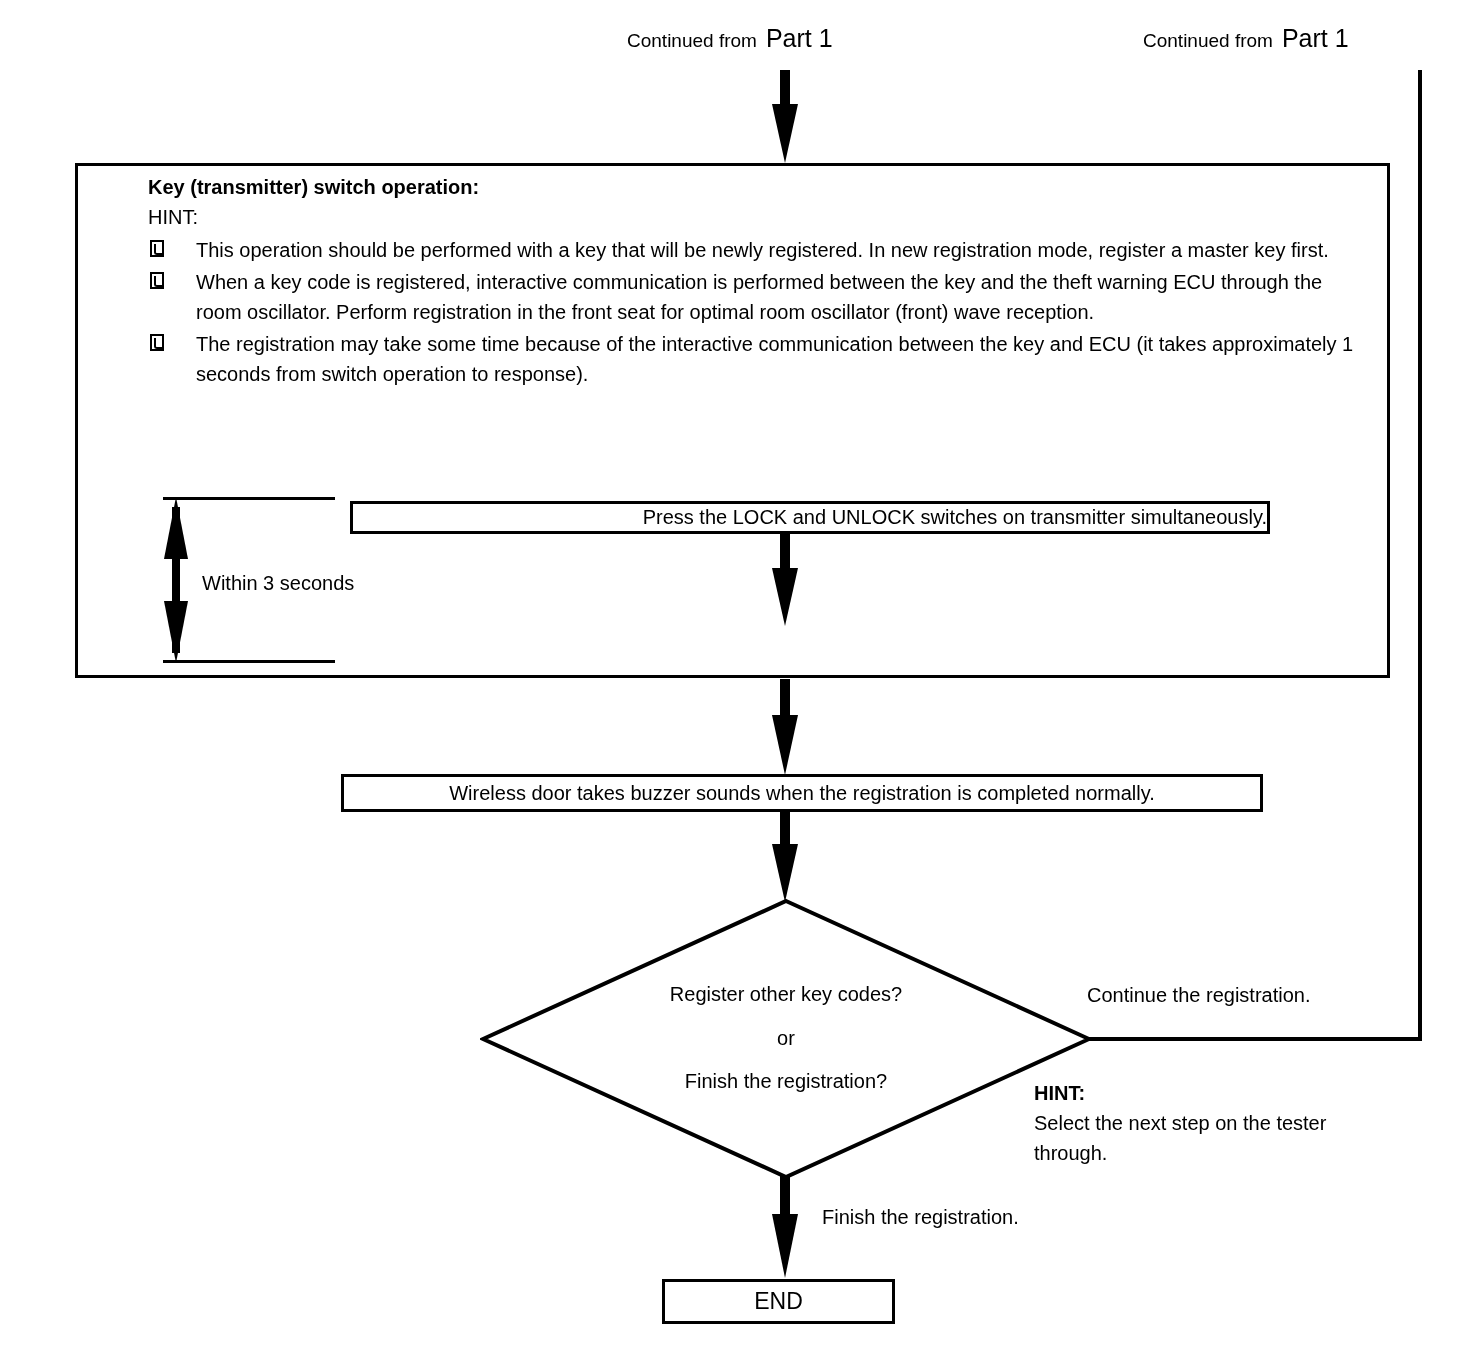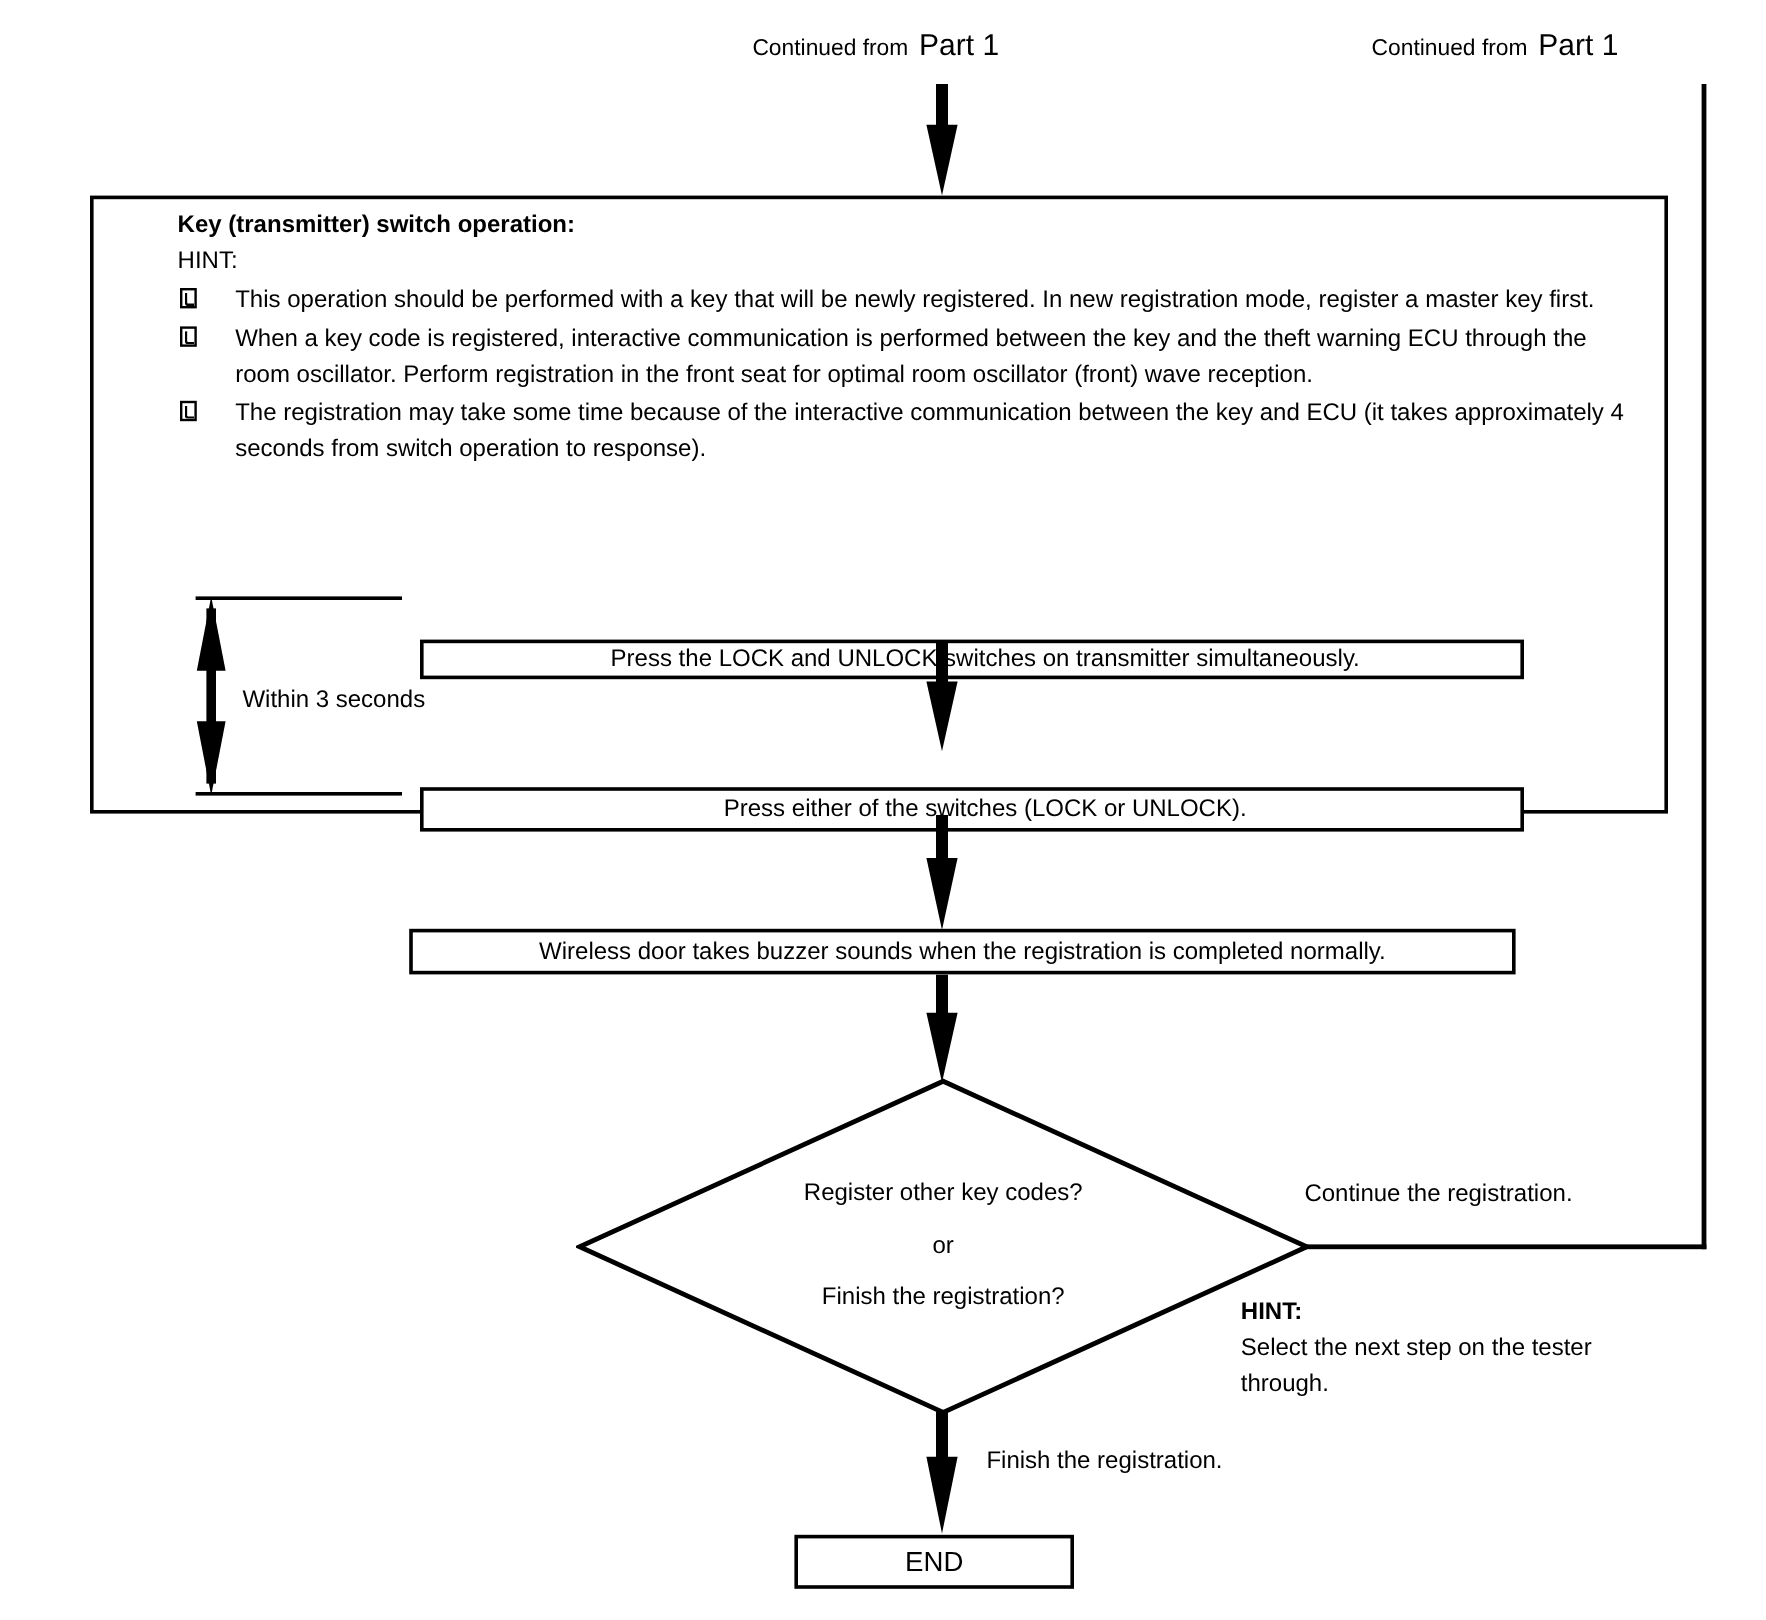--- a/index.html
+++ b/index.html
@@ -96,21 +96,21 @@
   
   .proc-box {
     position: absolute;
     border: 3px solid #000;
     box-sizing: border-box;
     background: #fff;
     display: flex;
     align-items: center;
     font-size: 20px;
   }
-  .proc-box.left-align { justify-content: center; padding-left: 22px; margin-top: 32px; }
+  .proc-box.left-align { justify-content: flex-end; padding-left: 22px; }
   .proc-box.center-align { justify-content: center; }
 
   
   .tick-line {
     position: absolute;
     height: 3px;
     background: #000;
   }
   .dbl-arrow { position: absolute; }
   .within-label {
@@ -192,21 +192,21 @@
     <div class="bullet-row">
       <span class="bullet-glyph"></span>
       <span class="bullet-text">This operation should be performed with a key that will be newly registered. In new registration mode, register a master key first.</span>
     </div>
     <div class="bullet-row">
       <span class="bullet-glyph"></span>
       <span class="bullet-text">When a key code is registered, interactive communication is performed between the key and the theft warning ECU through the room oscillator. Perform registration in the front seat for optimal room oscillator (front) wave reception.</span>
     </div>
     <div class="bullet-row">
       <span class="bullet-glyph"></span>
-      <span class="bullet-text">The registration may take some time because of the interactive communication between the key and ECU (it takes approximately 4 seconds from switch operation to response).</span>
+      <span class="bullet-text">The registration may take some time because of the interactive communication between the key and ECU (it takes approximately 1 seconds from switch operation to response).</span>
     </div>
   </div>
 
   <div class="tick-line" style="left:163px; top:497px; width:172px;"></div>
   <div class="tick-line" style="left:163px; top:660px; width:172px;"></div>
 
   <svg class="dbl-arrow" style="left:158px; top:497px;" width="36" height="166" viewBox="0 0 36 166">
     <rect x="14" y="10" width="8" height="146" fill="#000"></rect>
     <polygon points="18,0 30,62 6,62" fill="#000"></polygon>
     <polygon points="18,166 6,104 30,104" fill="#000"></polygon>
@@ -216,23 +216,20 @@
 
   <div class="proc-box left-align" style="left:350px; top:501px; width:920px; height:33px;">
     <span>Press the LOCK and UNLOCK switches on transmitter simultaneously.</span>
   </div>
 
   <svg class="arrow" style="left:760px; top:534px;" width="50" height="94" viewBox="0 0 50 94">
     <rect x="20" y="0" width="10" height="38" fill="#000"></rect>
     <polygon points="12,34 38,34 25,92" fill="#000"></polygon>
   </svg>
 
-  <div class="proc-box left-align" style="left:350px; top:624px; width:920px; height:37px;">
-    <span>Press either of the switches (LOCK or UNLOCK).</span>
-  </div>
 
   <svg class="arrow" style="left:760px; top:679px;" width="50" height="98" viewBox="0 0 50 98">
     <rect x="20" y="0" width="10" height="40" fill="#000"></rect>
     <polygon points="12,36 38,36 25,96" fill="#000"></polygon>
   </svg>
 
   <div class="proc-box center-align" style="left:341px; top:774px; width:922px; height:38px;">
     <span>Wireless door takes buzzer sounds when the registration is completed normally.</span>
   </div>
 

